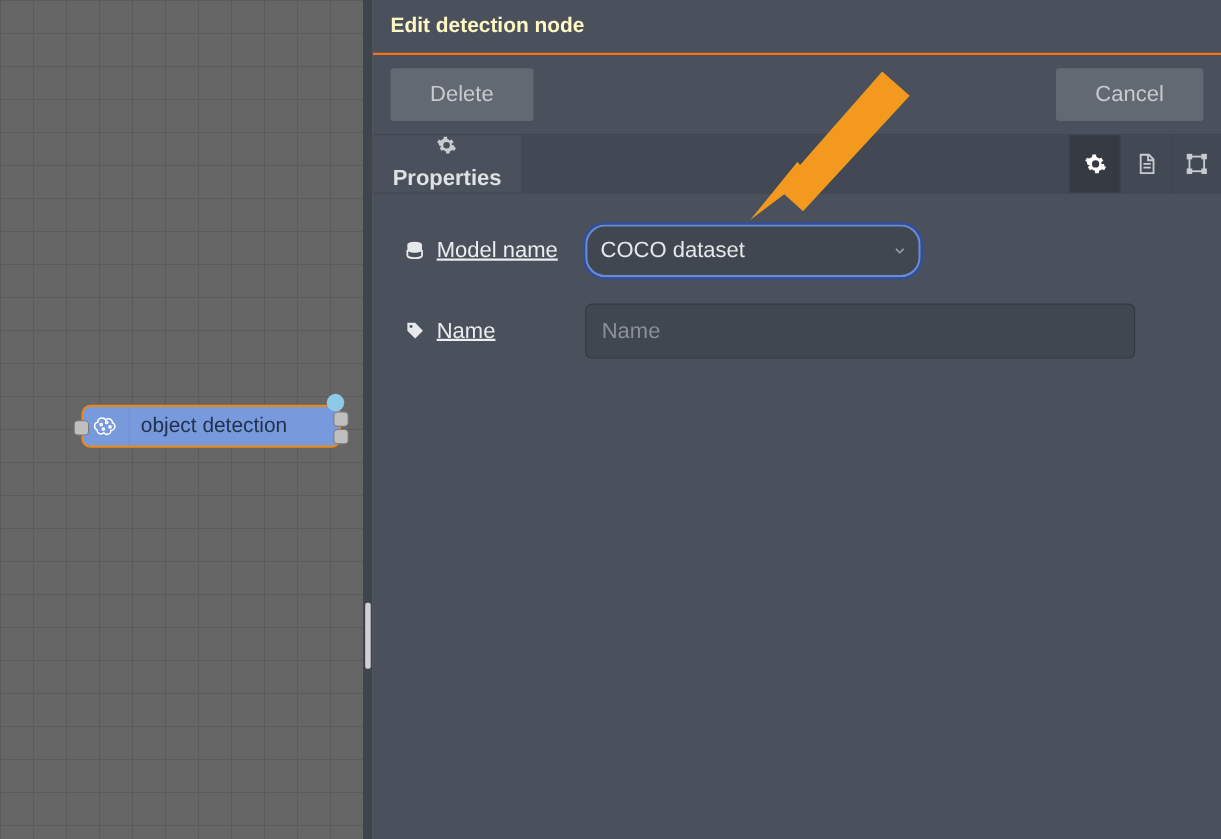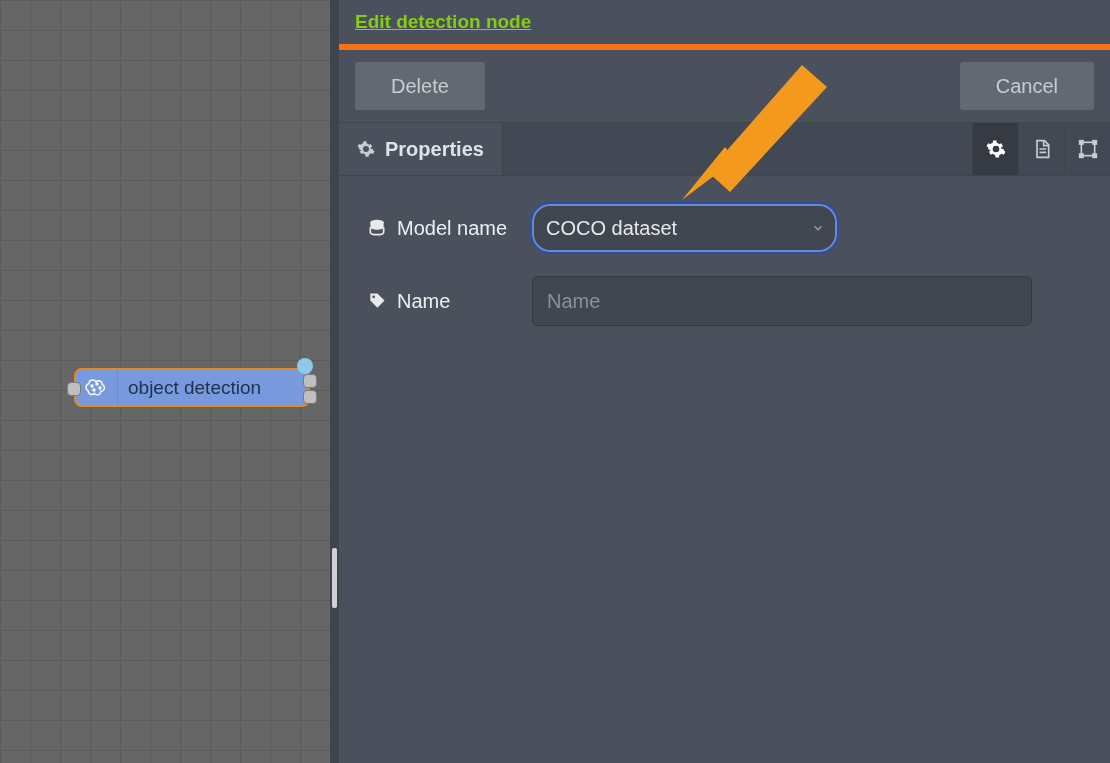--- a/index.html
+++ b/index.html
@@ -82,23 +82,22 @@
     height: 100%;
     background: #4b515c;
     display: flex; flex-direction: column;
     color: #e6e8ea;
   }
   .panel-header {
     height: 50px;
     display: flex; align-items: center;
     padding: 0 16px;
     font-size: 19px; font-weight: 600;
-    color: #84cc16;
-    border-bottom: 6px solid #f97316;
-    text-decoration: underline;
+    color: #fef9c3;
+    border-bottom: 2px solid #f97316;
   }
   .panel-actions {
     height: 73px;
     display: flex; align-items: center;
     padding: 0 16px;
     border-bottom: 1px solid #3f444d;
     gap: 12px;
   }
   .spacer { flex: 1; }
   .btn {
@@ -126,21 +125,21 @@
   .tab {
     display: flex; align-items: center; gap: 10px;
     padding: 0 18px;
     font-size: 20px; font-weight: 600;
     color: #dfe2e5;
     background: #434954;
     border-right: 1px solid #3f444d;
     border-bottom: 3px solid transparent;
     cursor: pointer;
   }
-  .tab.active { border-bottom: none; background: #4b515c; }
+  .tab.active { border-bottom: none; background: #4b515c; flex-direction: column; }
   .filler { flex: 1; background: #434954; }
   .icon-btn {
     width: 46px;
     display: flex; align-items: center; justify-content: center;
     background: #434954;
     border-left: 1px solid #3f444d;
     cursor: pointer;
     color: #c8cbcf;
   }
   .icon-btn.active { background: #353a43; color: #fff; }
@@ -150,20 +149,21 @@
     padding: 28px 28px;
     display: flex; flex-direction: column;
     gap: 24px;
   }
   .row { display: flex; align-items: center; }
   .field-label {
     flex: 0 0 165px;
     display: flex; align-items: center; gap: 10px;
     font-size: 20px;
     color: #eceef0;
+    text-decoration: underline;
   }
   .select-wrap {
     position: relative;
     width: 305px;
   }
   .select {
     width: 100%; height: 48px;
     background: #414750;
     border: 2px solid #6a8bd4;
     outline: 2px solid #2f4f9e;

